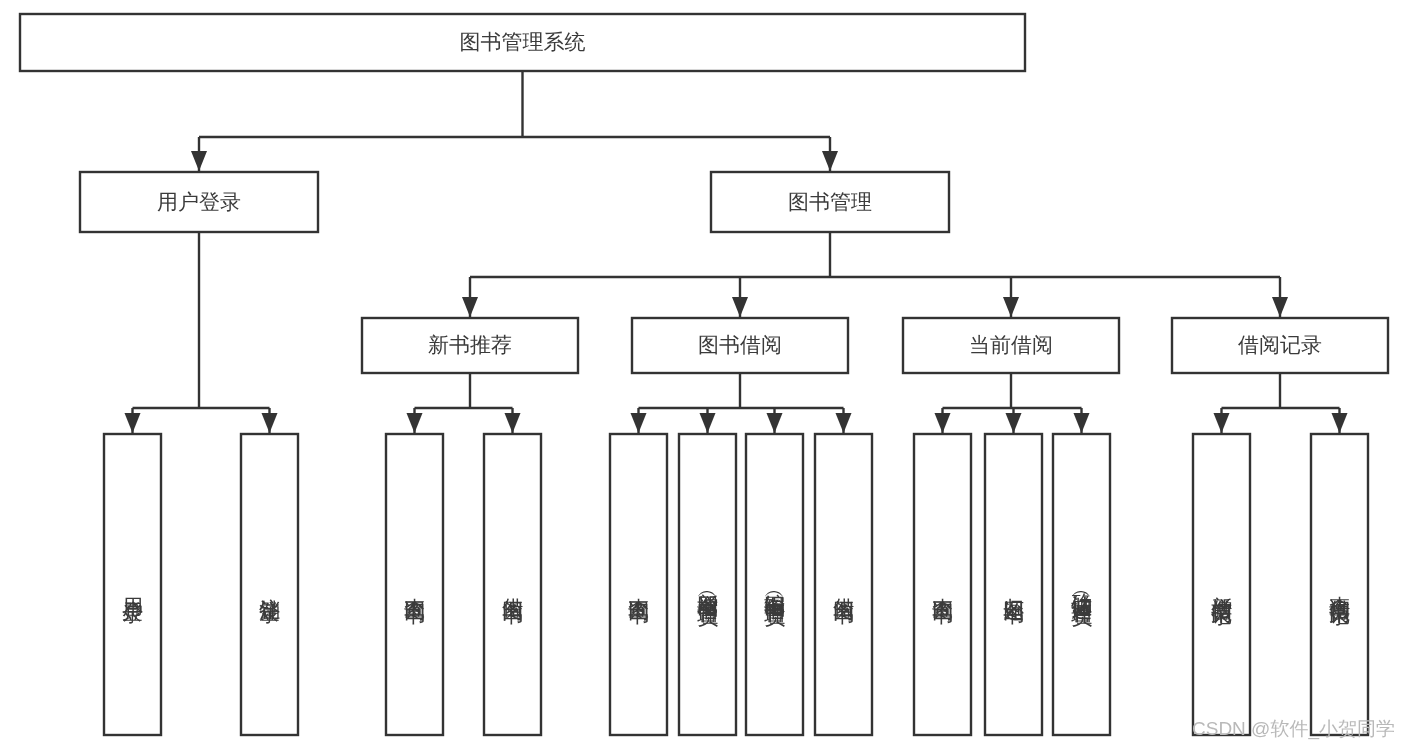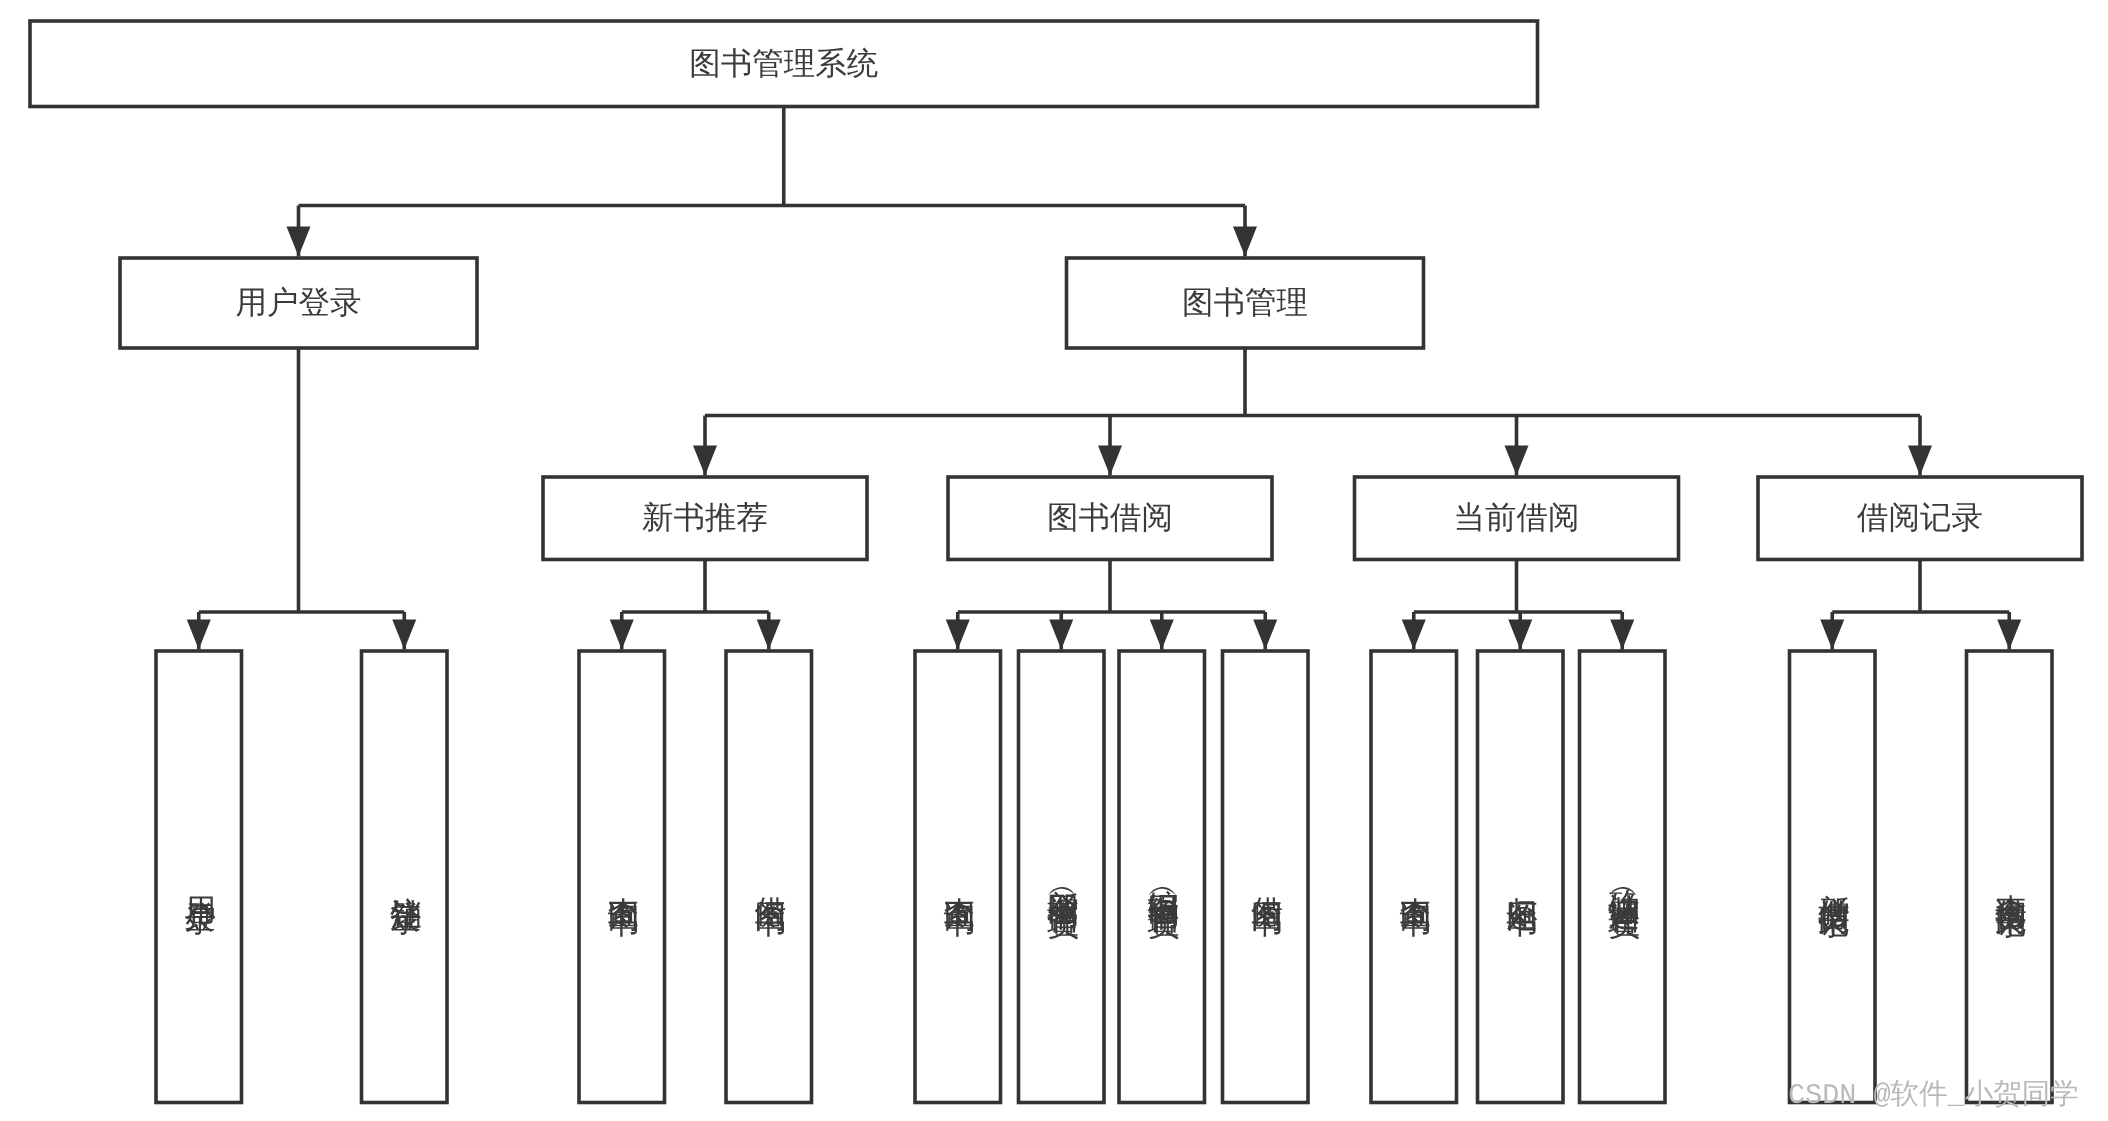--- a/index.html
+++ b/index.html
@@ -206,14 +206,14 @@
         <span class="vlabel-inner">确认归还（管理员）</span>
       </div>
       <div class="node-label-v" style="left: 1193px; top: 434px; width: 57px; height: 301px;">
         <span class="vlabel-inner">新增借阅记录</span>
       </div>
       <div class="node-label-v" style="left: 1311px; top: 434px; width: 57px; height: 301px;">
         <span class="vlabel-inner">查询借阅记录</span>
       </div>
     </div>
 
-  <div class="watermark" id="watermark" style="left: 1192px; top: 716px; font-family: Liberation Mono, monospace;">CSDN @软件_小贺同学</div>
+  <div class="watermark" id="watermark" style="left: 1192px; top: 716px;">CSDN @软件_小贺同学</div>
 </div>
 
 </body></html>

